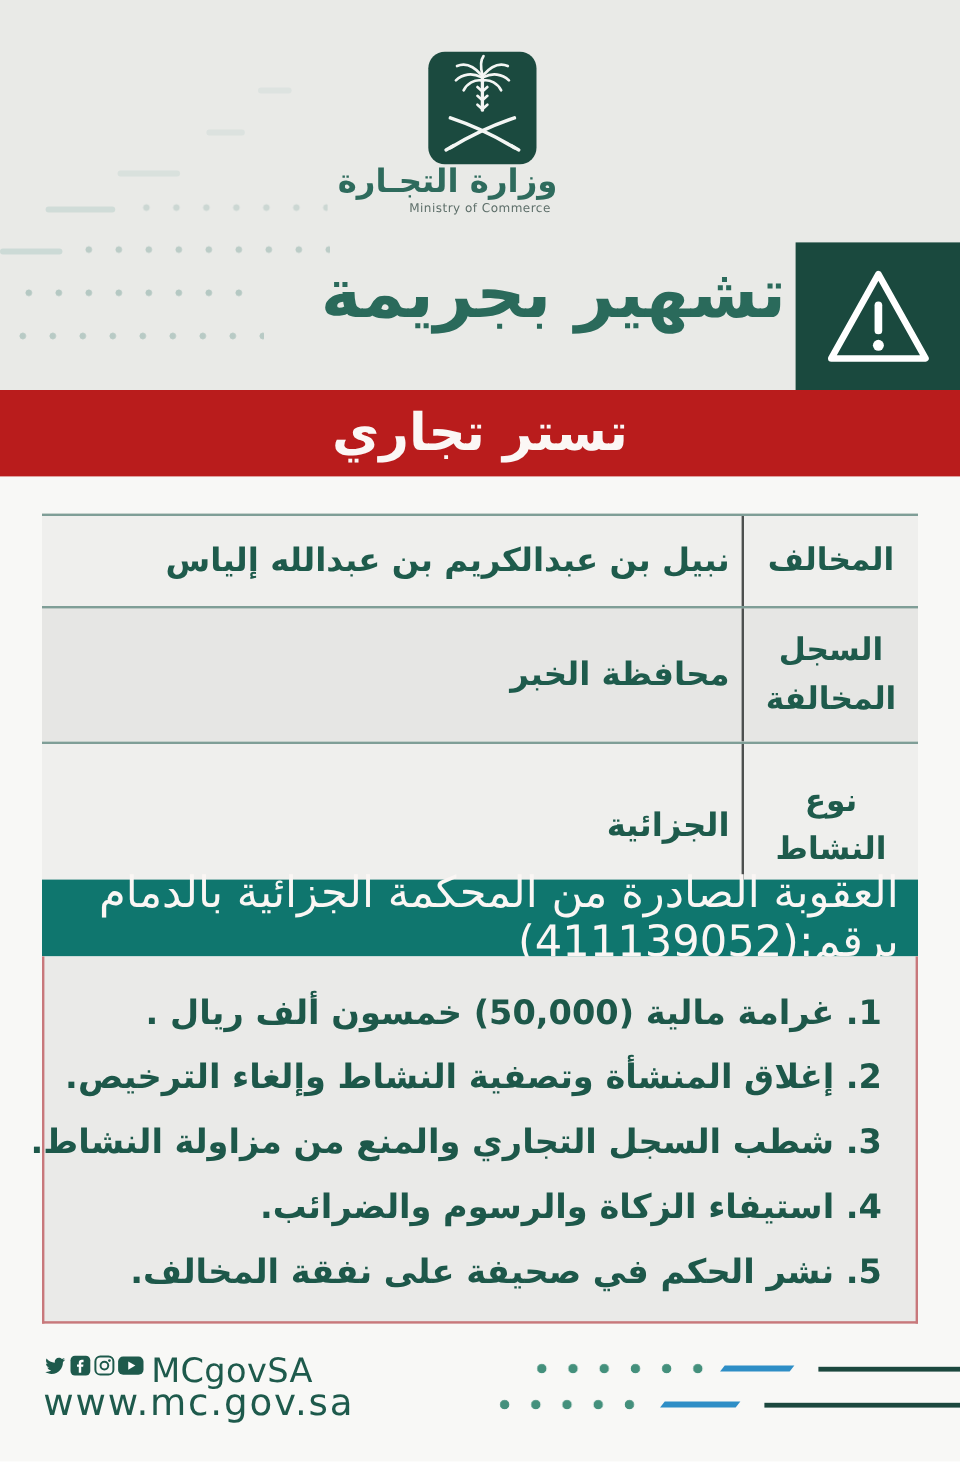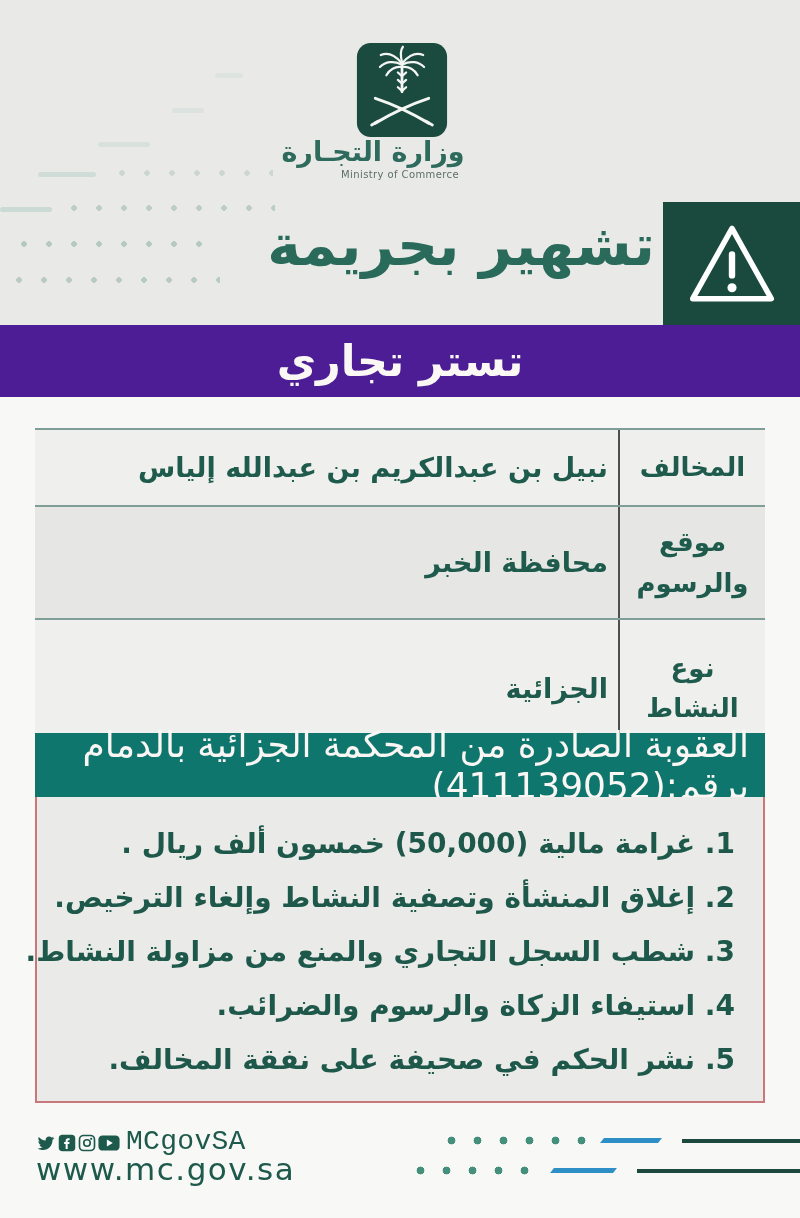--- a/index.html
+++ b/index.html
@@ -23,21 +23,21 @@
                  font-size:10px; color:#5e6f6a; letter-spacing:.4px; }
 
   .page-title { position:absolute; top:212px; right:145px; direction:rtl;
                 font-size:57px; font-weight:bold; color:#2a6a5b; white-space:nowrap; }
 
   .warning-box { position:absolute; left:663px; top:202px; width:137px; height:123px;
                  background:#1a493e; display:flex; align-items:center; justify-content:center; }
 
   
   .crime-banner { position:absolute; left:0; top:325px; width:800px; height:72px;
-                  background:#4c1d95; color:#fbf7f5; direction:rtl;
+                  background:#b91c1c; color:#fbf7f5; direction:rtl;
                   display:flex; align-items:center; justify-content:center;
                   font-size:43px; font-weight:bold;text-align:center; }
 
   
   .info-table { position:absolute; left:35px; top:428px; width:730px; }
   .info-row { position:relative; display:flex; flex-direction:row; direction:rtl;
               border-top:2px solid #7f9e97; }
   .info-row.shade-light { background:#efefed; }
   .info-row.shade-dark  { background:#e6e6e4; }
   .cell-label { width:145px; display:flex; align-items:center; justify-content:center;
@@ -56,21 +56,21 @@
                      display:flex; align-items:center; justify-content:flex-start;
                      padding-right:16px; font-size:36px; font-weight:normal; }
   .penalty-box { position:absolute; left:35px; top:797px; width:730px; height:306px;
                  background:#eaeae8; border:2px solid #c8787b; border-top:none;
                  padding:20px 28px 0 10px; direction:rtl; }
   .penalty-item { font-size:28px; font-weight:bold; color:#1d584a; line-height:54px;
                   direction:rtl; text-align:right; white-space:nowrap; }
 
   
   .footer-social { position:absolute; left:36px; top:1129px; display:flex;
-                   align-items:center; gap:2px;font-family:Liberation Mono, monospace; }
+                   align-items:flex-start; gap:2px; }
   .footer-social svg { display:block; }
   .social-handle { font-size:28px; color:#1e5a4c; font-weight:500; margin-right:4px;
                    margin-left:2px; padding-left:2px; letter-spacing:.3px; margin-top:-3px; padding-right:6px;}
   .website-url { position:absolute; left:36px; top:1151px; font-size:31px;
                  color:#1e5a4c; letter-spacing:1.5px; }
 
   .deco-line-row { position:absolute; height:9px; }
   .deco-dots { position:absolute; top:0; height:9px; background-repeat:repeat-x;
                background-size:26px 9px;
                background-image:radial-gradient(circle 4px at 4.5px 4.5px, #44907c 3.6px, rgba(0,0,0,0) 4.2px); }
@@ -136,21 +136,21 @@
 
   <div class="crime-banner">تستر تجاري</div>
 
   <div class="info-table">
     <div class="info-row row-h1 shade-light">
       <div class="cell-label">المخالف</div>
       <div class="cell-value">نبيل بن عبدالكريم بن عبدالله إلياس</div>
       <div class="col-divider"></div>
     </div>
     <div class="info-row row-h2 shade-dark">
-      <div class="cell-label">موقع والرسوم</div>
+      <div class="cell-label">السجل المخالفة</div>
       <div class="cell-value">محافظة الخبر</div>
       <div class="col-divider"></div>
     </div>
     <div class="info-row row-h3 shade-light">
       <div class="cell-label">نوع النشاط</div>
       <div class="cell-value">الجزائية</div>
       <div class="col-divider"></div>
     </div>
   </div>
 

